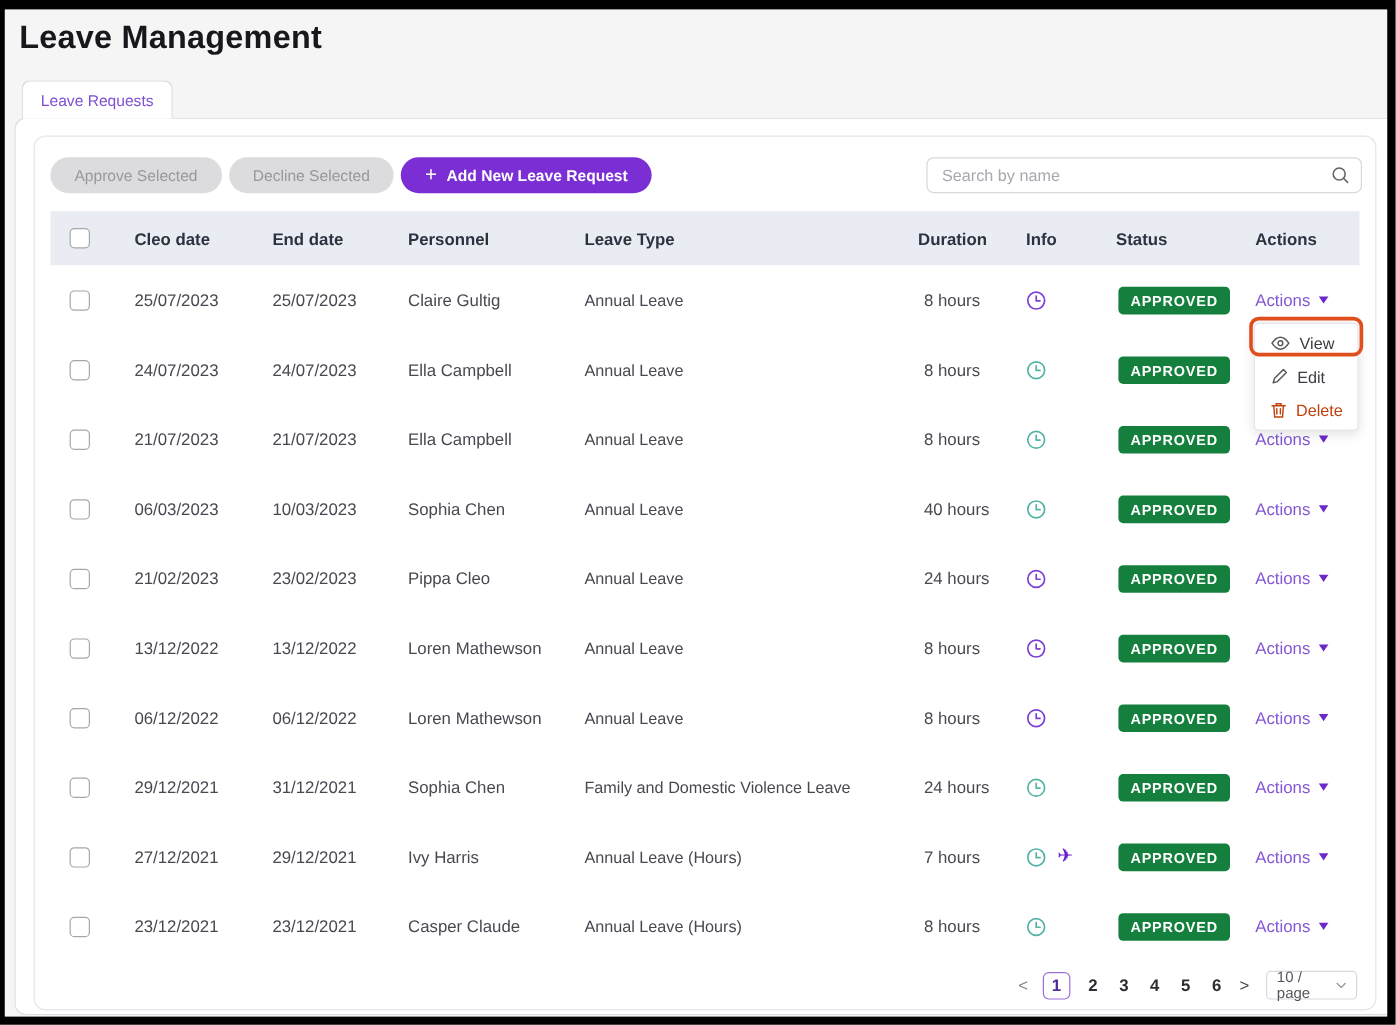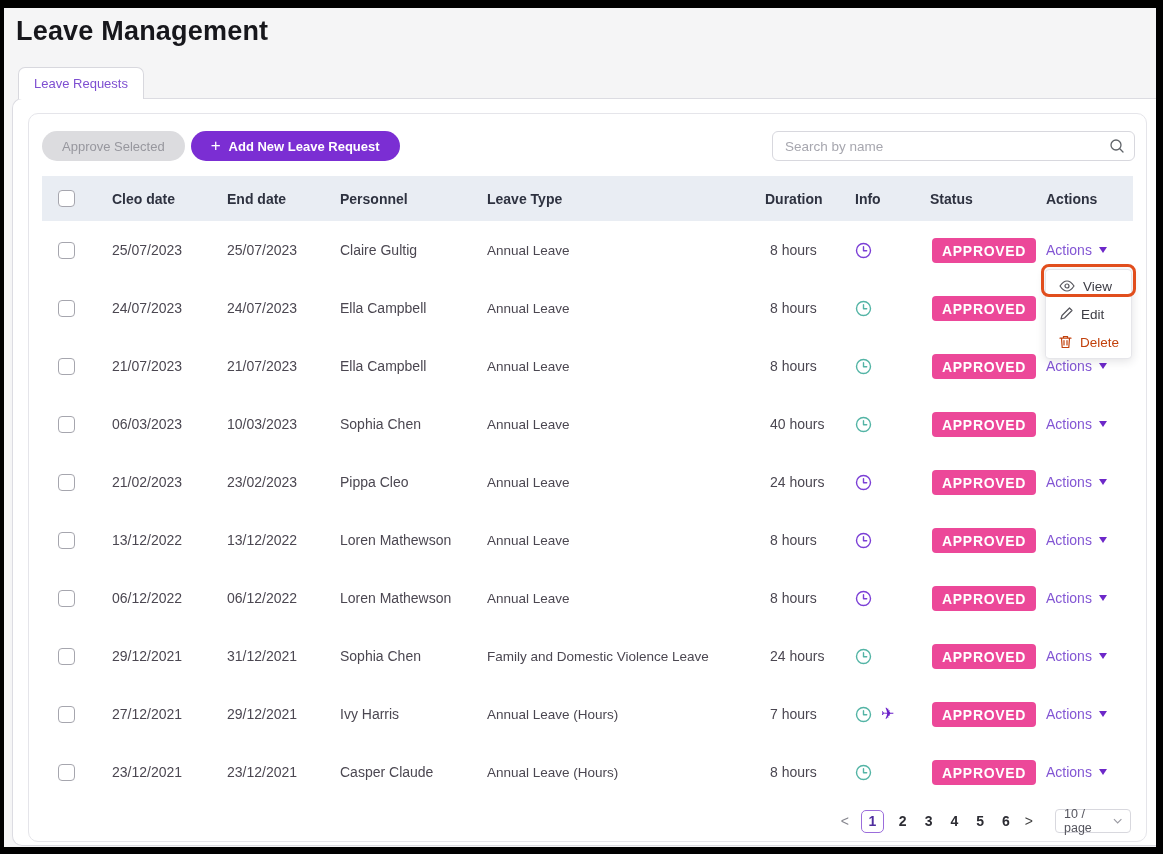--- a/index.html
+++ b/index.html
@@ -68,21 +68,21 @@
     background:#e9edf3; font-size:14px; font-weight:bold; color:#2e3240;
   }
   .rows { position:absolute; left:13px; top:107px; width:1091px; }
   .row { height:58px; font-size:14px; color:#4b4751; }
   .cb {
     width:17px; height:17px; border:1.5px solid #a6a6ae; border-radius:4px;
     background:#fff; margin-left:16px;
   }
   .cell-info { display:flex; align-items:center; gap:9px; }
   .badge {
-    display:inline-block; background:#ec4899; color:#fff; font-size:14px;
+    display:inline-block; background:#15803d; color:#fff; font-size:12px;
     font-weight:bold; letter-spacing:.7px; padding:5px 10px 4px; border-radius:4px;
   }
   .actions-link { color:#8356d4; font-size:14px; display:inline-flex; align-items:center; gap:7px; cursor:pointer; }
   .caret-down {
     width:0; height:0; border-left:4.5px solid transparent; border-right:4.5px solid transparent;
     border-top:6px solid #6d28c9; display:inline-block;
   }
   .ic-clock-purple { color:#7b3fd6; display:inline-flex; }
   .ic-clock-teal   { color:#53b4a5; display:inline-flex; }
   .ic-plane { color:#6a1fc9; font-size:16px; line-height:1; display:inline-flex; }
@@ -110,39 +110,40 @@
   }
   .pg-arrow { color:#85858d; font-size:14px; cursor:pointer; padding:0 2px; }
   .pg-num { font-weight:bold; color:#2c2c33; cursor:pointer; padding:0 3px; }
   .pg-num.active {
     border:1px solid #9b6ddb; border-radius:5px; color:#4f2d9e;
     width:23px; height:23px; display:flex; align-items:center; justify-content:center; padding:0;
   }
   .page-size {
     width:76px; height:24px; border:1px solid #d8d8de; border-radius:4px;
     display:flex; align-items:center; justify-content:space-between;
-    padding:0 8px; font-size:12.5px; color:#55555e; cursor:pointer; margin-left:10px;
+    padding:0 8px; font-size:12.5px; color:#55555e; cursor:pointer; margin-left:2px;
   }
 </style>
 </head>
 <body>
 
 <div class="screen">
 
   <div class="page-title">Leave Management</div>
 
   <div class="tab">
     <span>Leave Requests</span>
   </div>
 
   <div class="panel">
     <div class="card">
 
       <div class="toolbar">
         <button class="btn btn-disabled">Approve Selected</button>
+        <button class="btn btn-disabled">Decline Selected</button>
         <button class="btn btn-primary">
           <span class="plus">+</span>
           <span>Add New Leave Request</span>
         </button>
       </div>
 
       <div class="search-wrap">
         <input class="search-input" type="text" placeholder="Search by name" style="">
         <span class="search-icon">
           <svg width="16" height="16" viewBox="0 0 16 16">

